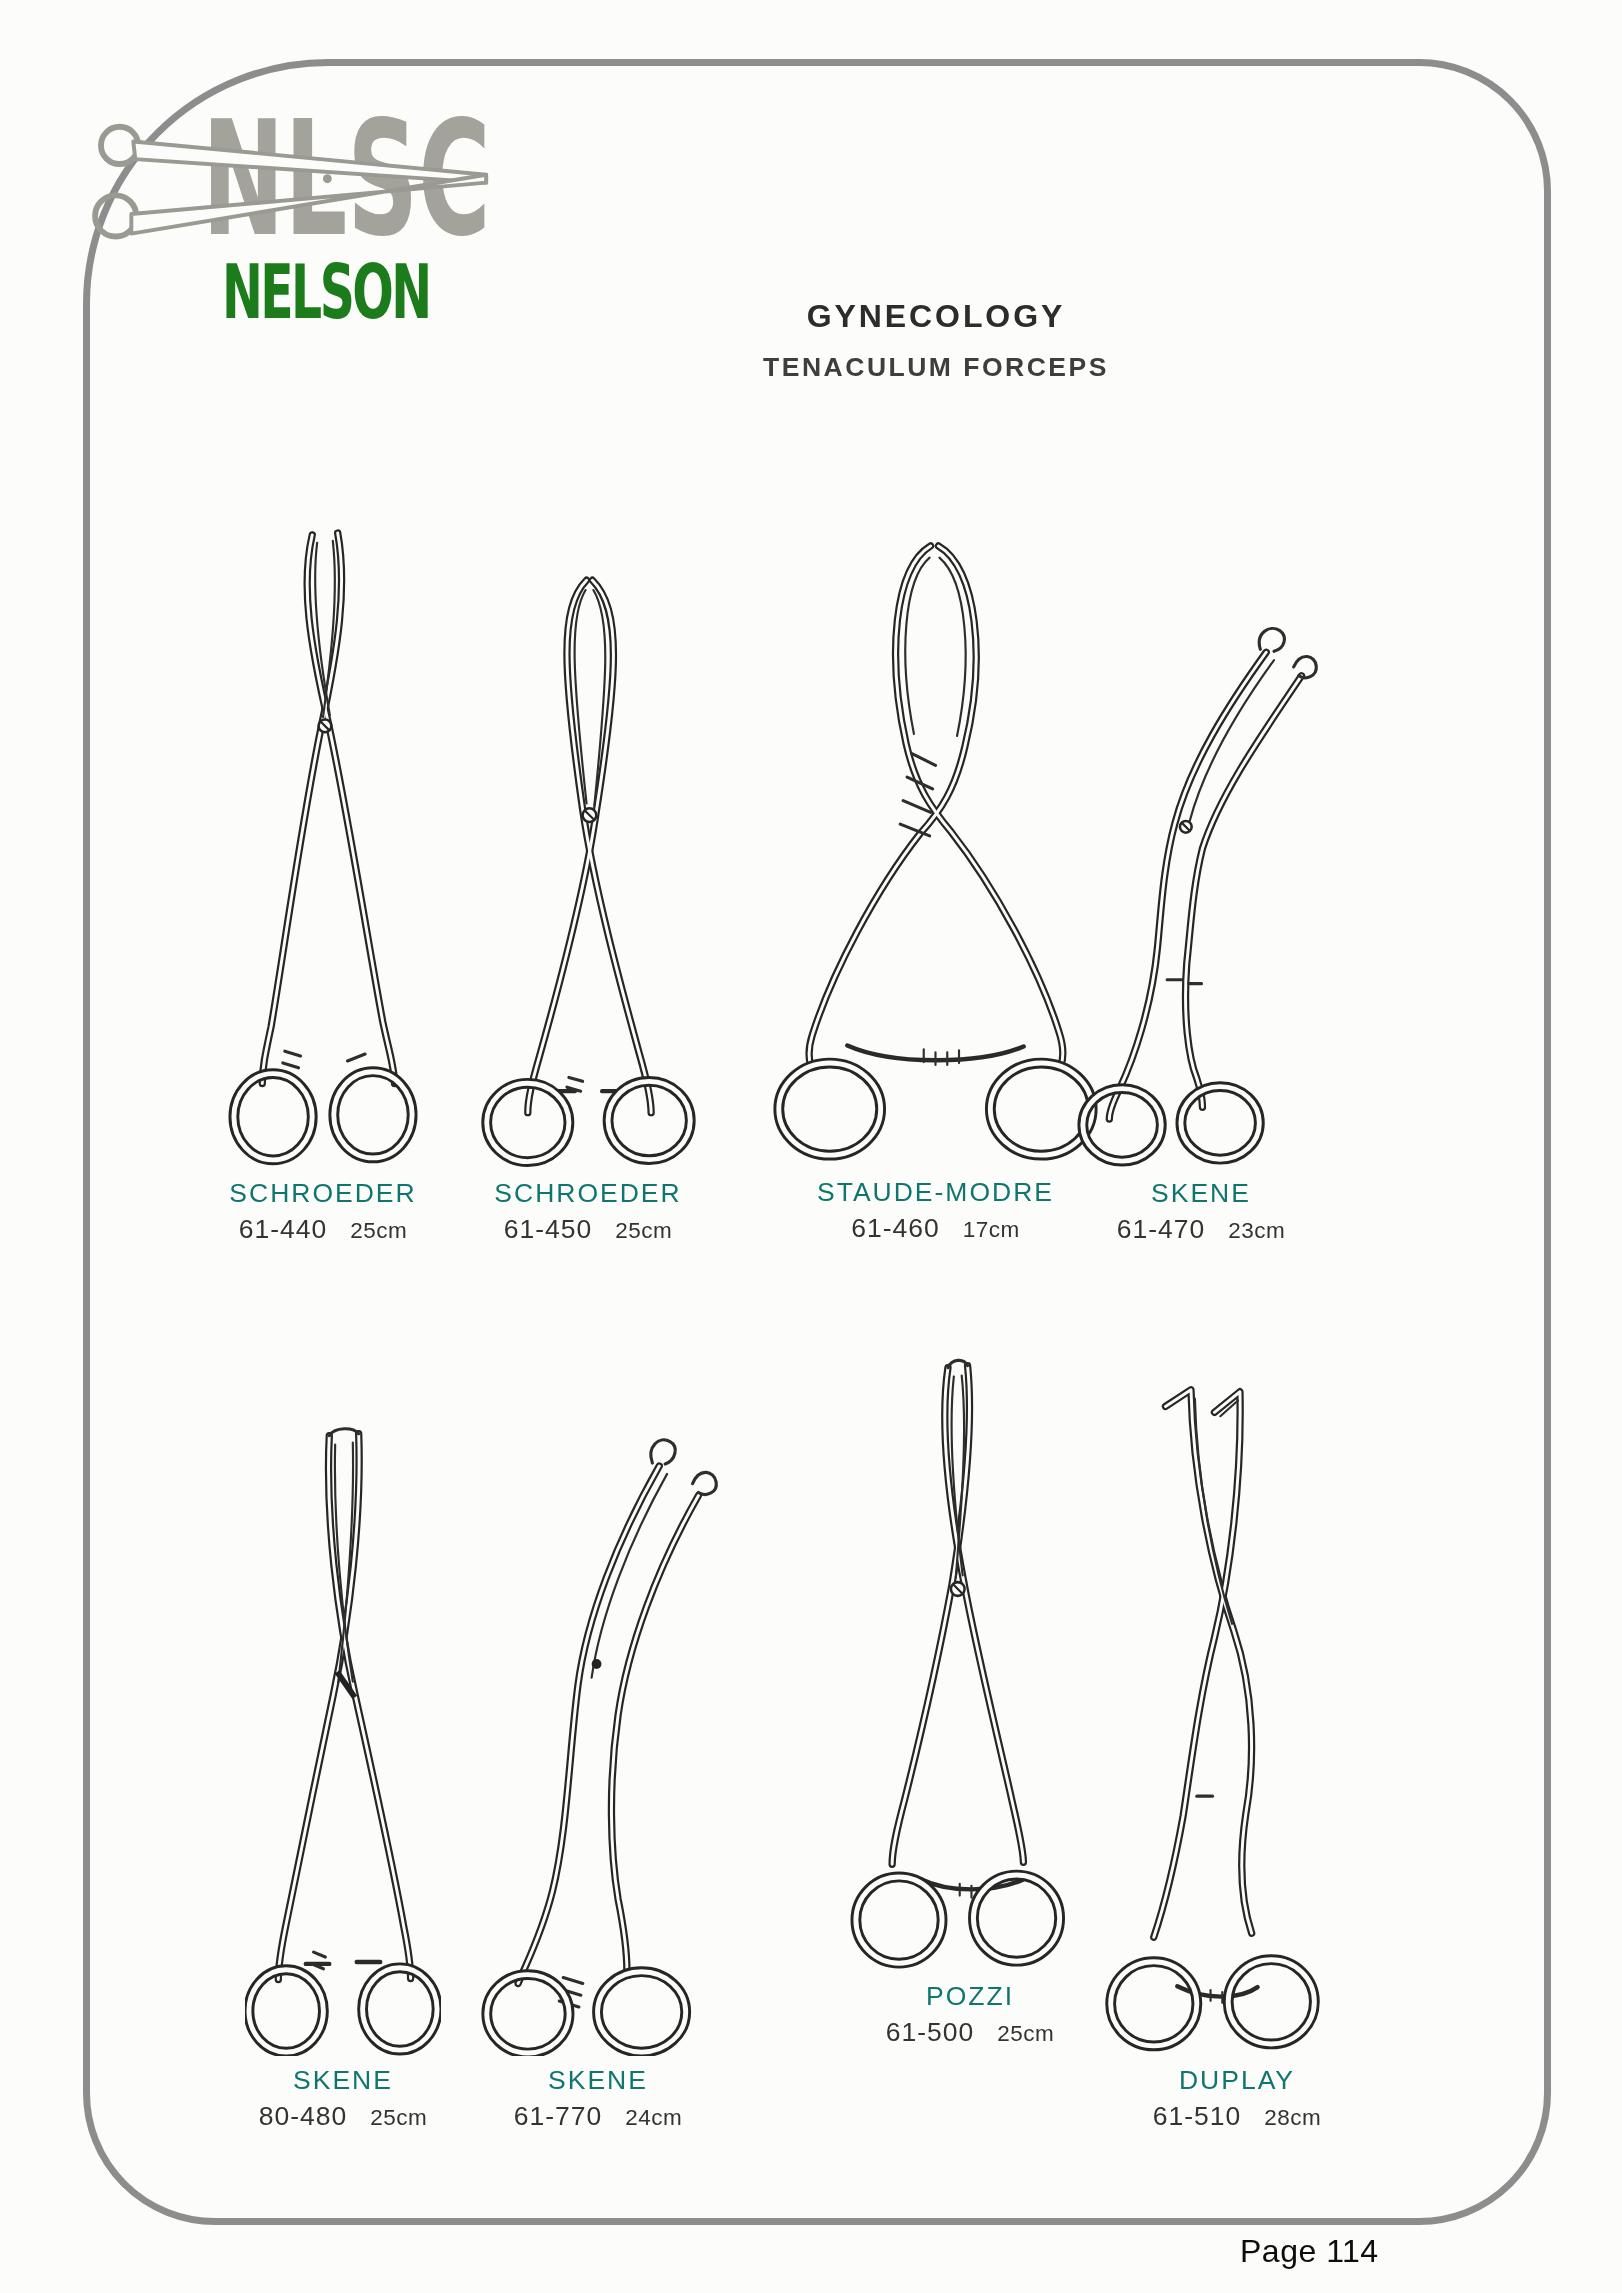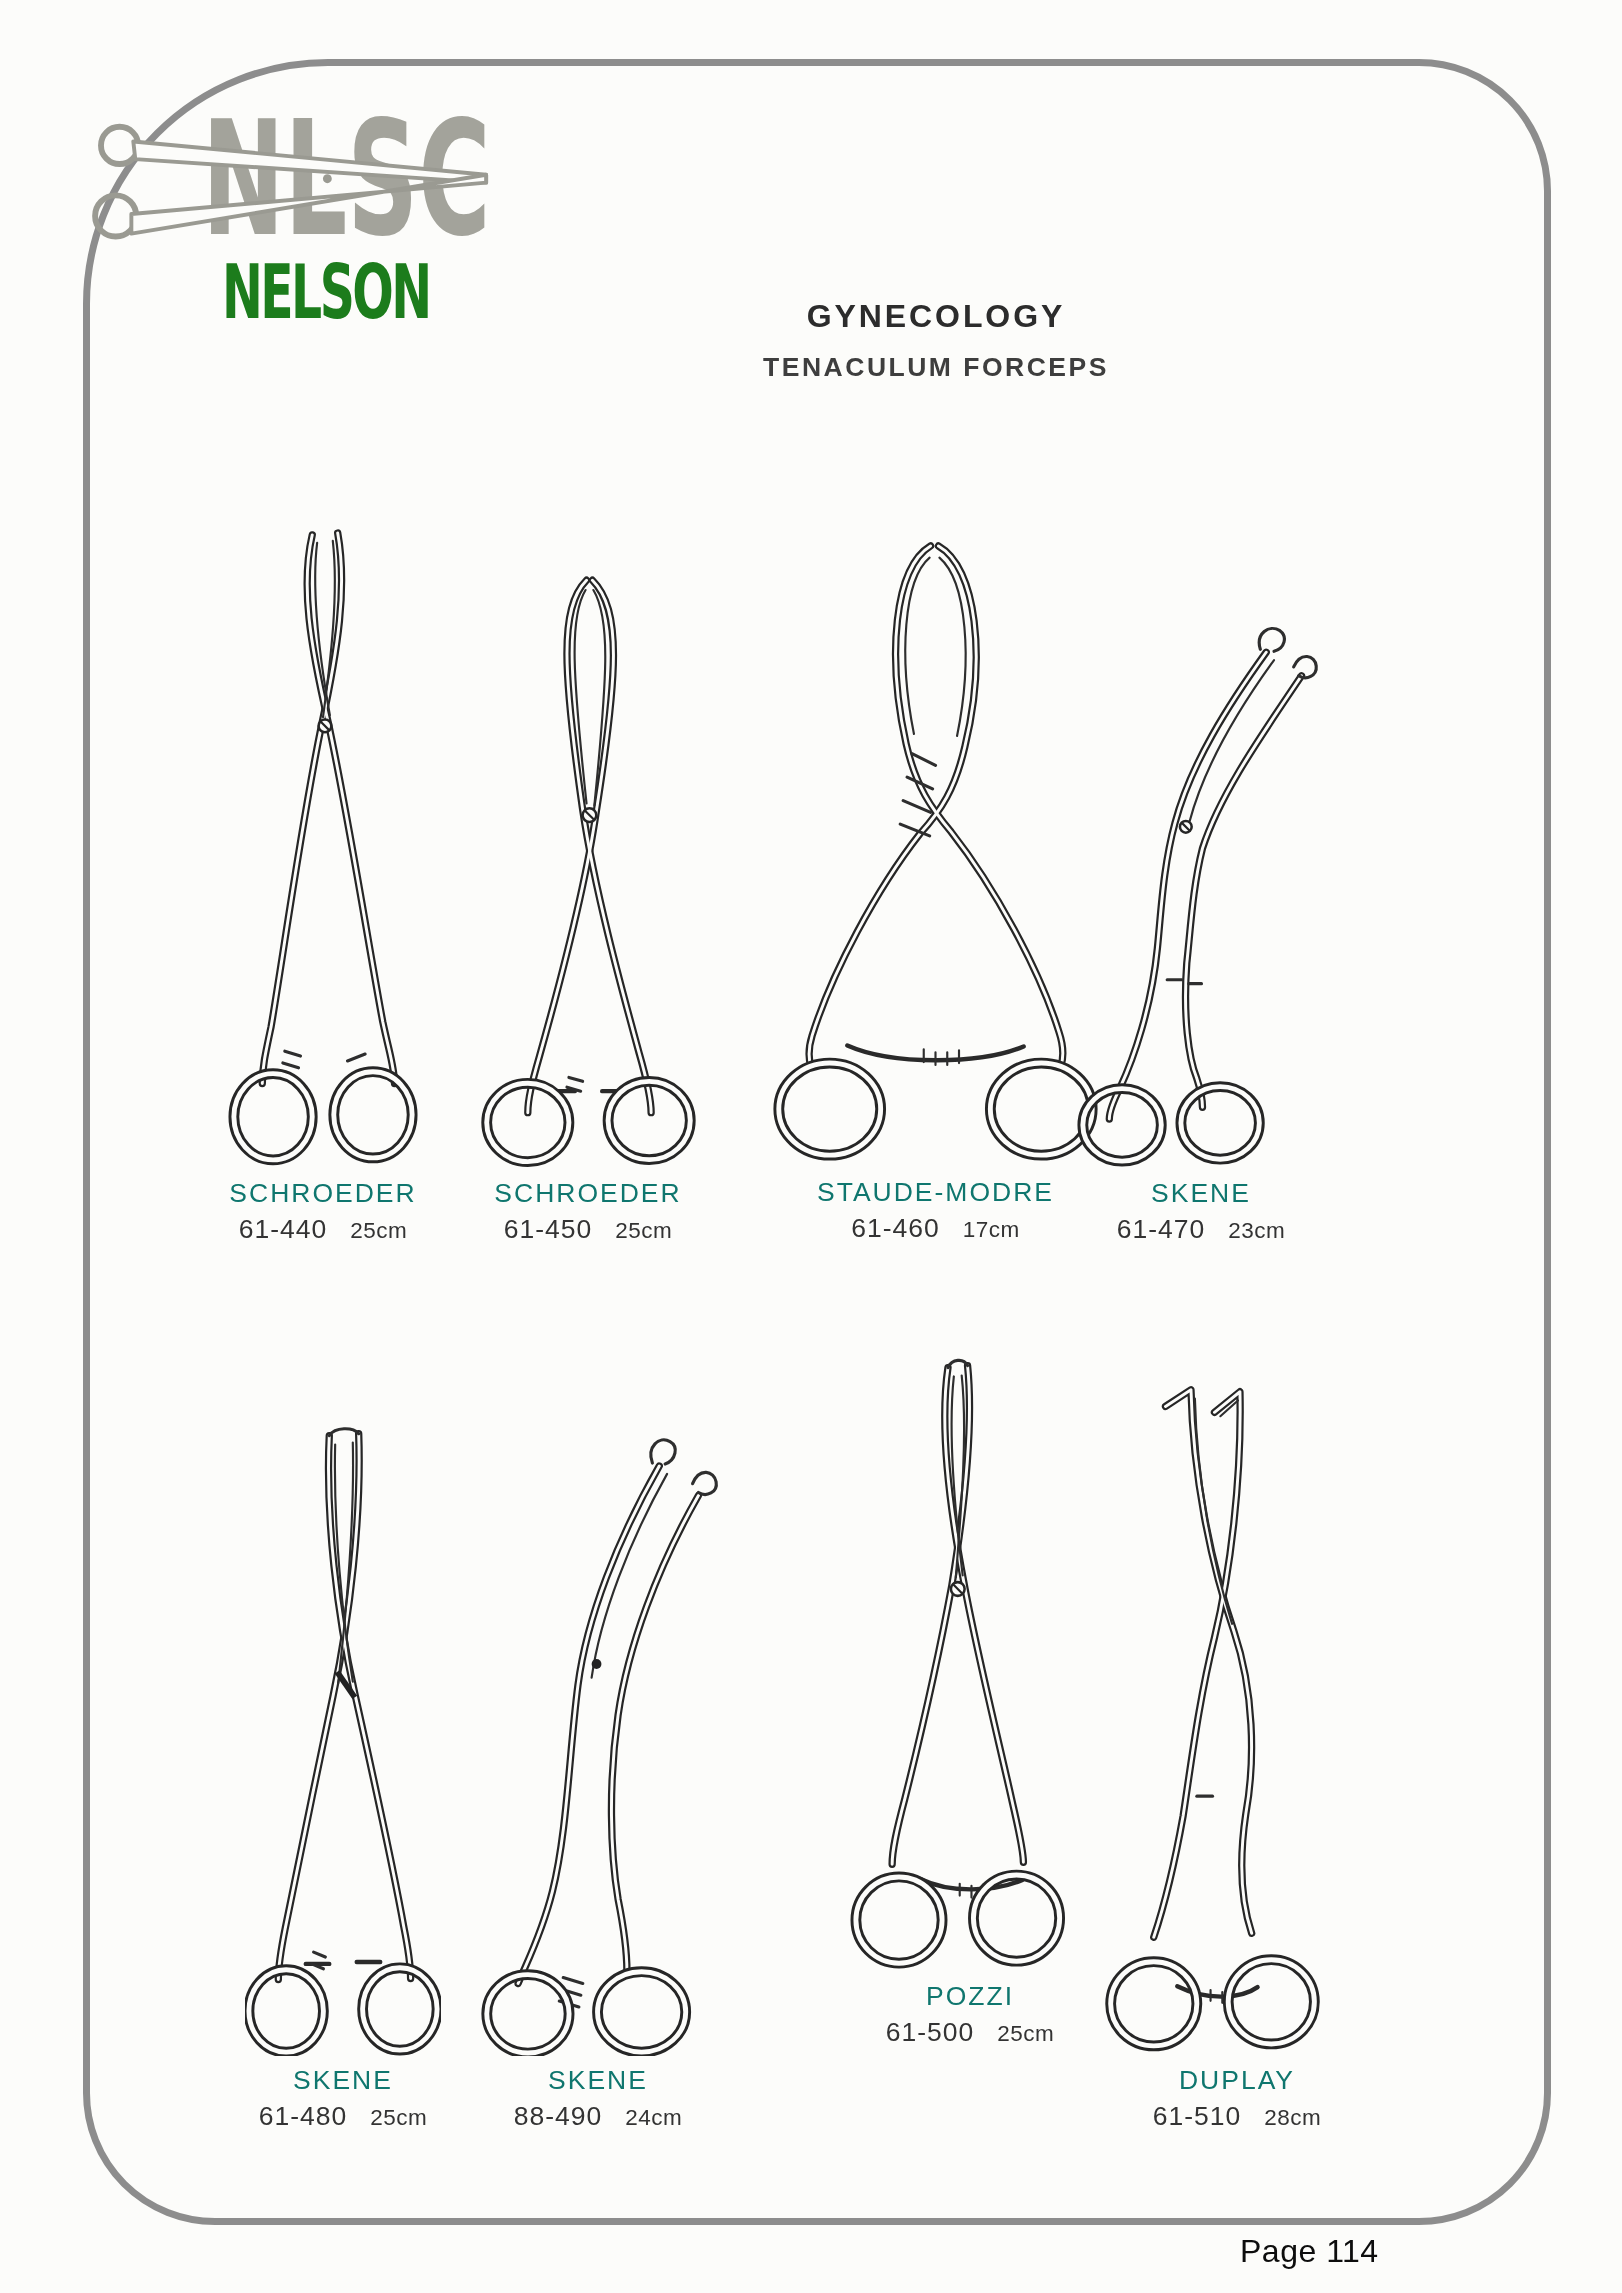--- a/index.html
+++ b/index.html
@@ -184,21 +184,21 @@
       <path class="w6" d="M94,258 l18,26" style="stroke:#222;stroke-width:6"></path>
       <path class="t45" d="M62,556 h24 M114,554 h24"></path>
       <path class="t3" d="M70,544 l12,5 M68,556 l12,5"></path>
       <ellipse class="ro" cx="42" cy="604" rx="38" ry="42"></ellipse>
         <ellipse class="ri" cx="42" cy="604" rx="38" ry="42"></ellipse>
       <ellipse class="ro" cx="158" cy="602" rx="38" ry="42"></ellipse>
         <ellipse class="ri" cx="158" cy="602" rx="38" ry="42"></ellipse>
     </svg>
     <figcaption>
       <div class="iname">SKENE</div>
-      <div class="icode"><span>61-480</span><span class="isize">25cm</span></div>
+      <div class="icode"><span>80-480</span><span class="isize">25cm</span></div>
     </figcaption>
   </figure>
 
   <figure class="inst" style="left:451px;top:1419px;width:294px">
     <svg class="fig" width="250" height="637" viewBox="0 0 255 650">
       <defs>
         <path id="p6a" d="M190,48 C148,122 116,202 107,272 C98,342 96,422 81,482 C70,526 54,556 46,576"></path>
         <path id="p6b" d="M230,78 C188,152 158,232 148,302 C138,372 140,442 148,490 C154,520 157,545 157,563"></path>
       </defs>
       <use href="#p6a" class="o"></use>
@@ -210,21 +210,21 @@
       <path class="t" d="M198,56 C160,124 130,200 121,264"></path>
       <circle class="blotch" cx="126" cy="250" r="5"></circle>
       <path class="t3" d="M92,570 l20,6 M90,582 l20,6 M88,594 l20,6"></path>
       <ellipse class="ro" cx="56" cy="607" rx="42" ry="40"></ellipse>
         <ellipse class="ri" cx="56" cy="607" rx="42" ry="40"></ellipse>
       <ellipse class="ro" cx="172" cy="605" rx="45" ry="41"></ellipse>
         <ellipse class="ri" cx="172" cy="605" rx="45" ry="41"></ellipse>
     </svg>
     <figcaption>
       <div class="iname">SKENE</div>
-      <div class="icode"><span>88-490</span><span class="isize">24cm</span></div>
+      <div class="icode"><span>61-770</span><span class="isize">24cm</span></div>
     </figcaption>
   </figure>
 
   <figure class="inst" style="left:823px;top:1350px;width:294px">
     <svg class="fig" width="265" height="622" viewBox="0 0 270 635">
       <defs>
         <path id="p7a" d="M112,18 C104,72 112,152 128,236 C140,302 162,392 176,454 C184,490 189,509 189,523"></path>
         <path id="p7b" d="M132,16 C138,74 130,154 116,240 C104,305 84,394 68,458 C59,492 55,510 55,525"></path>
       </defs>
       <use href="#p7a" class="o"></use>

